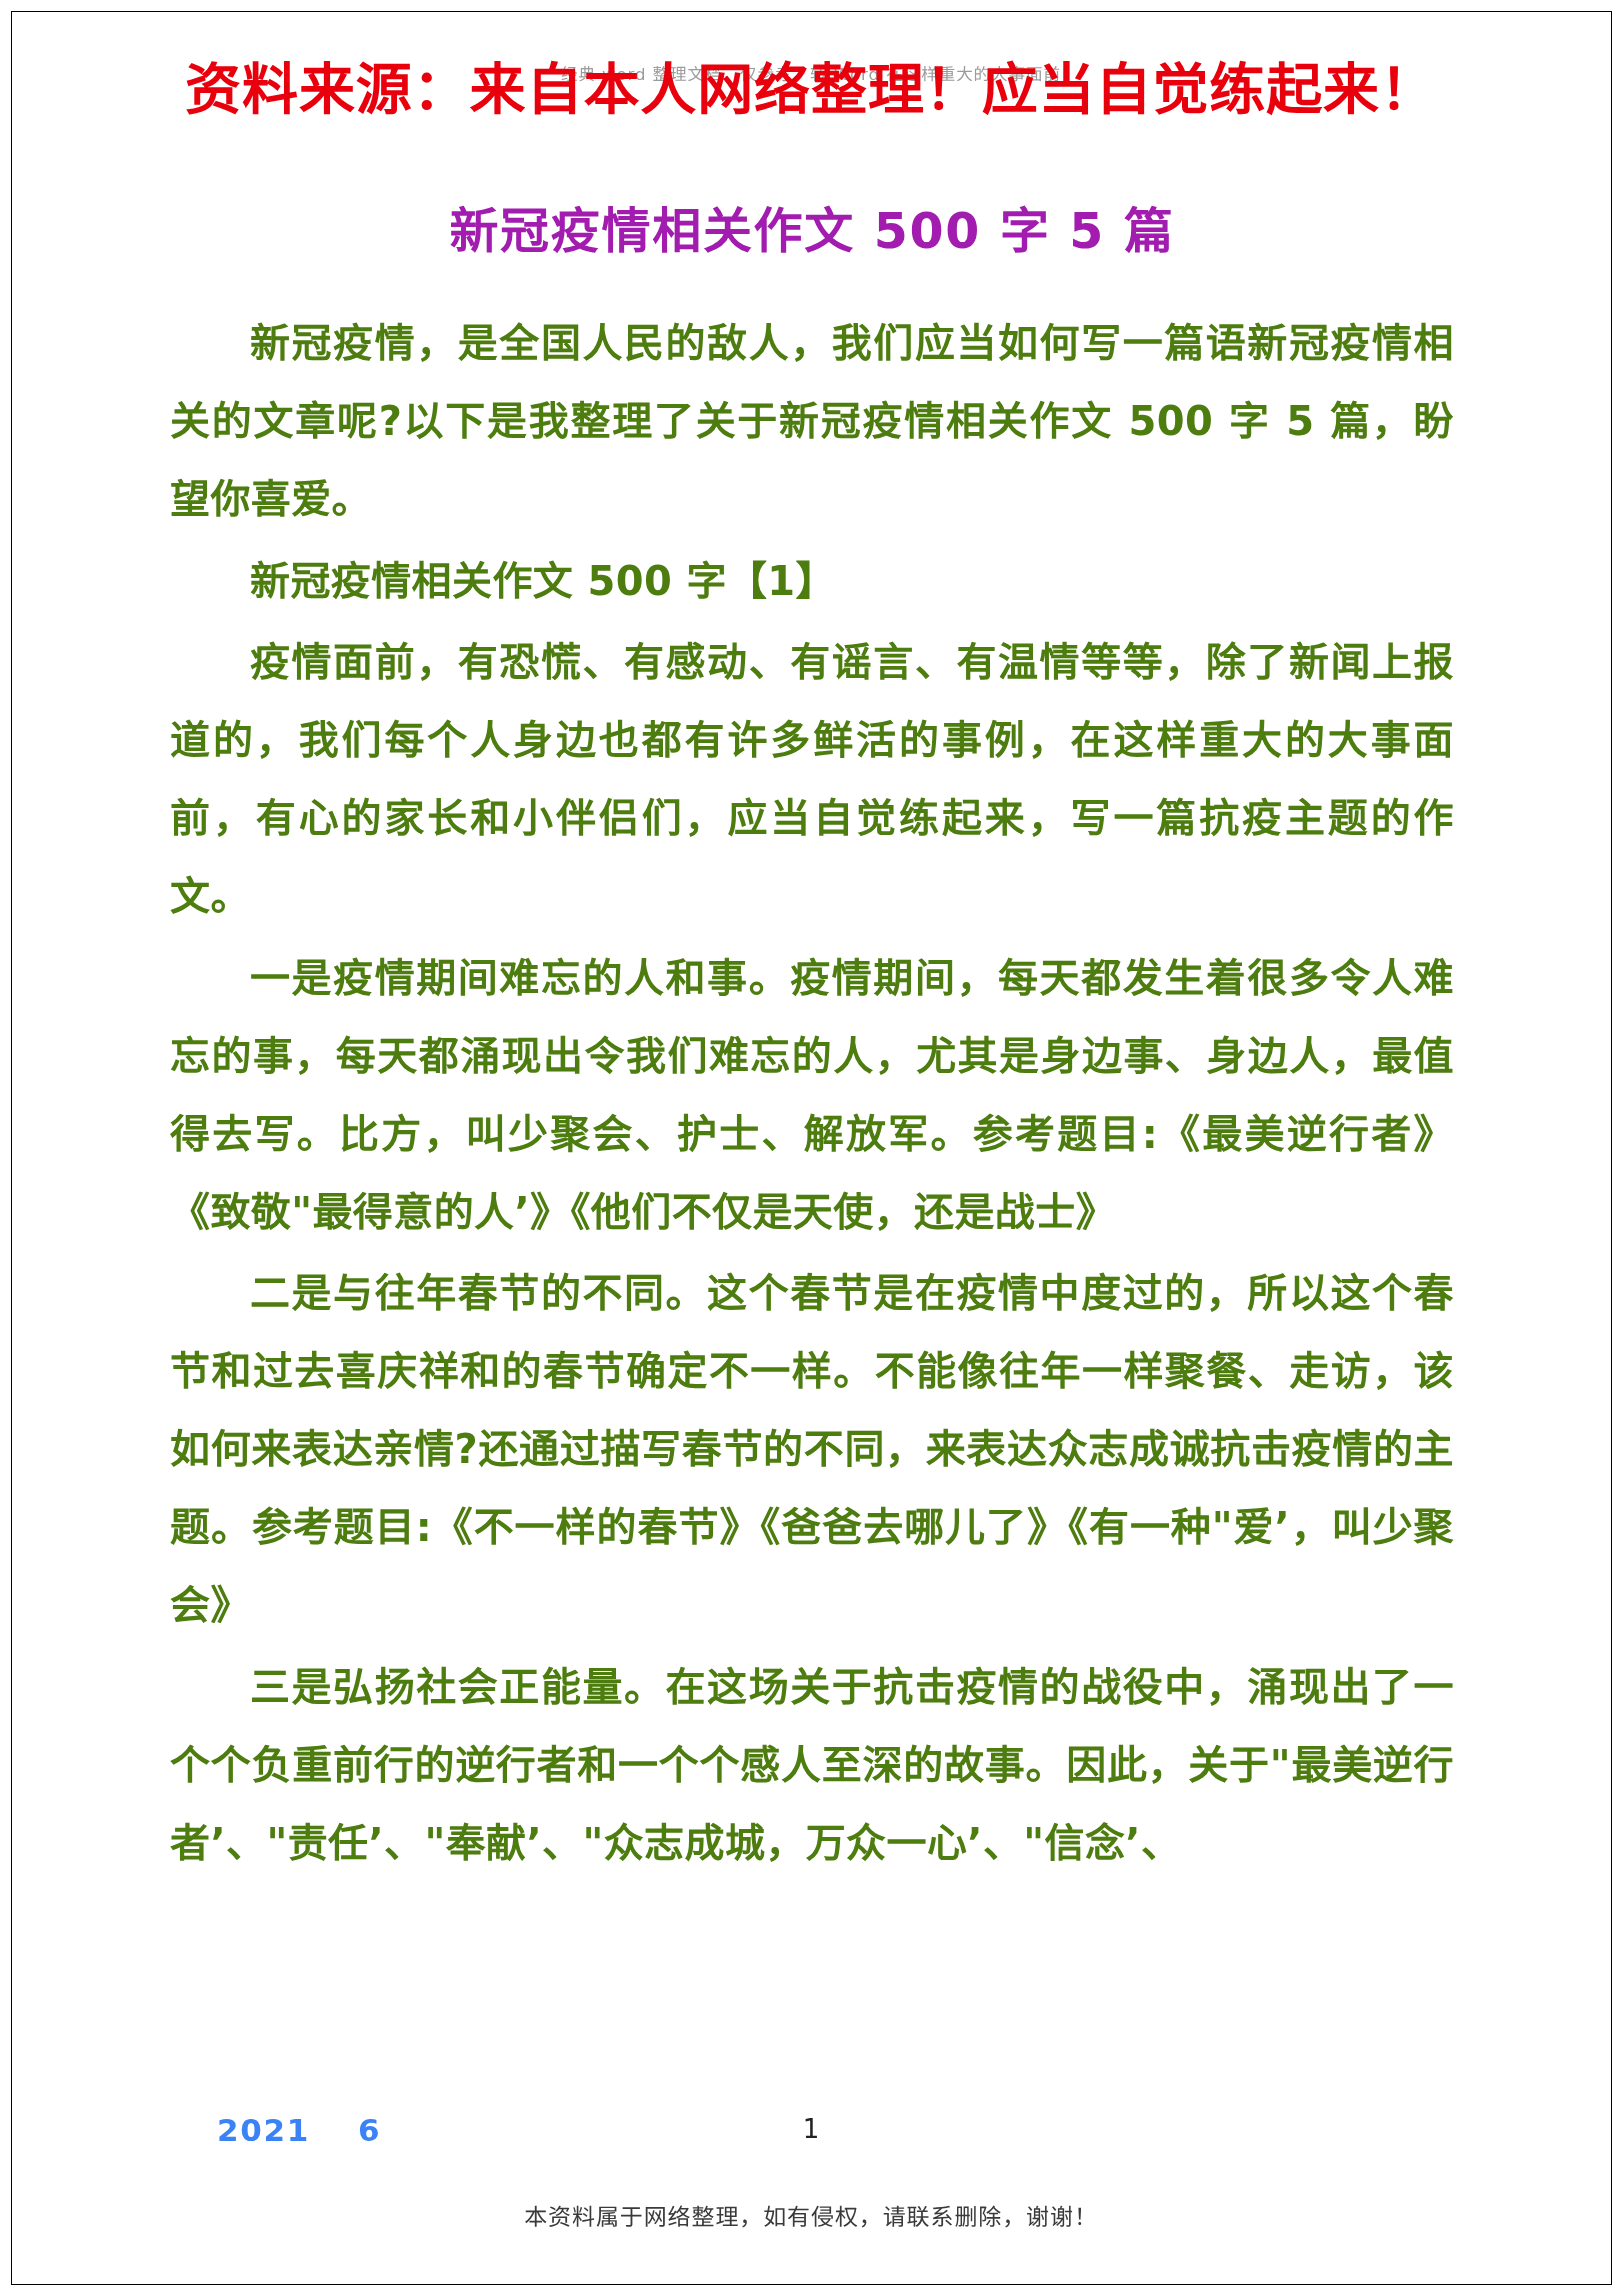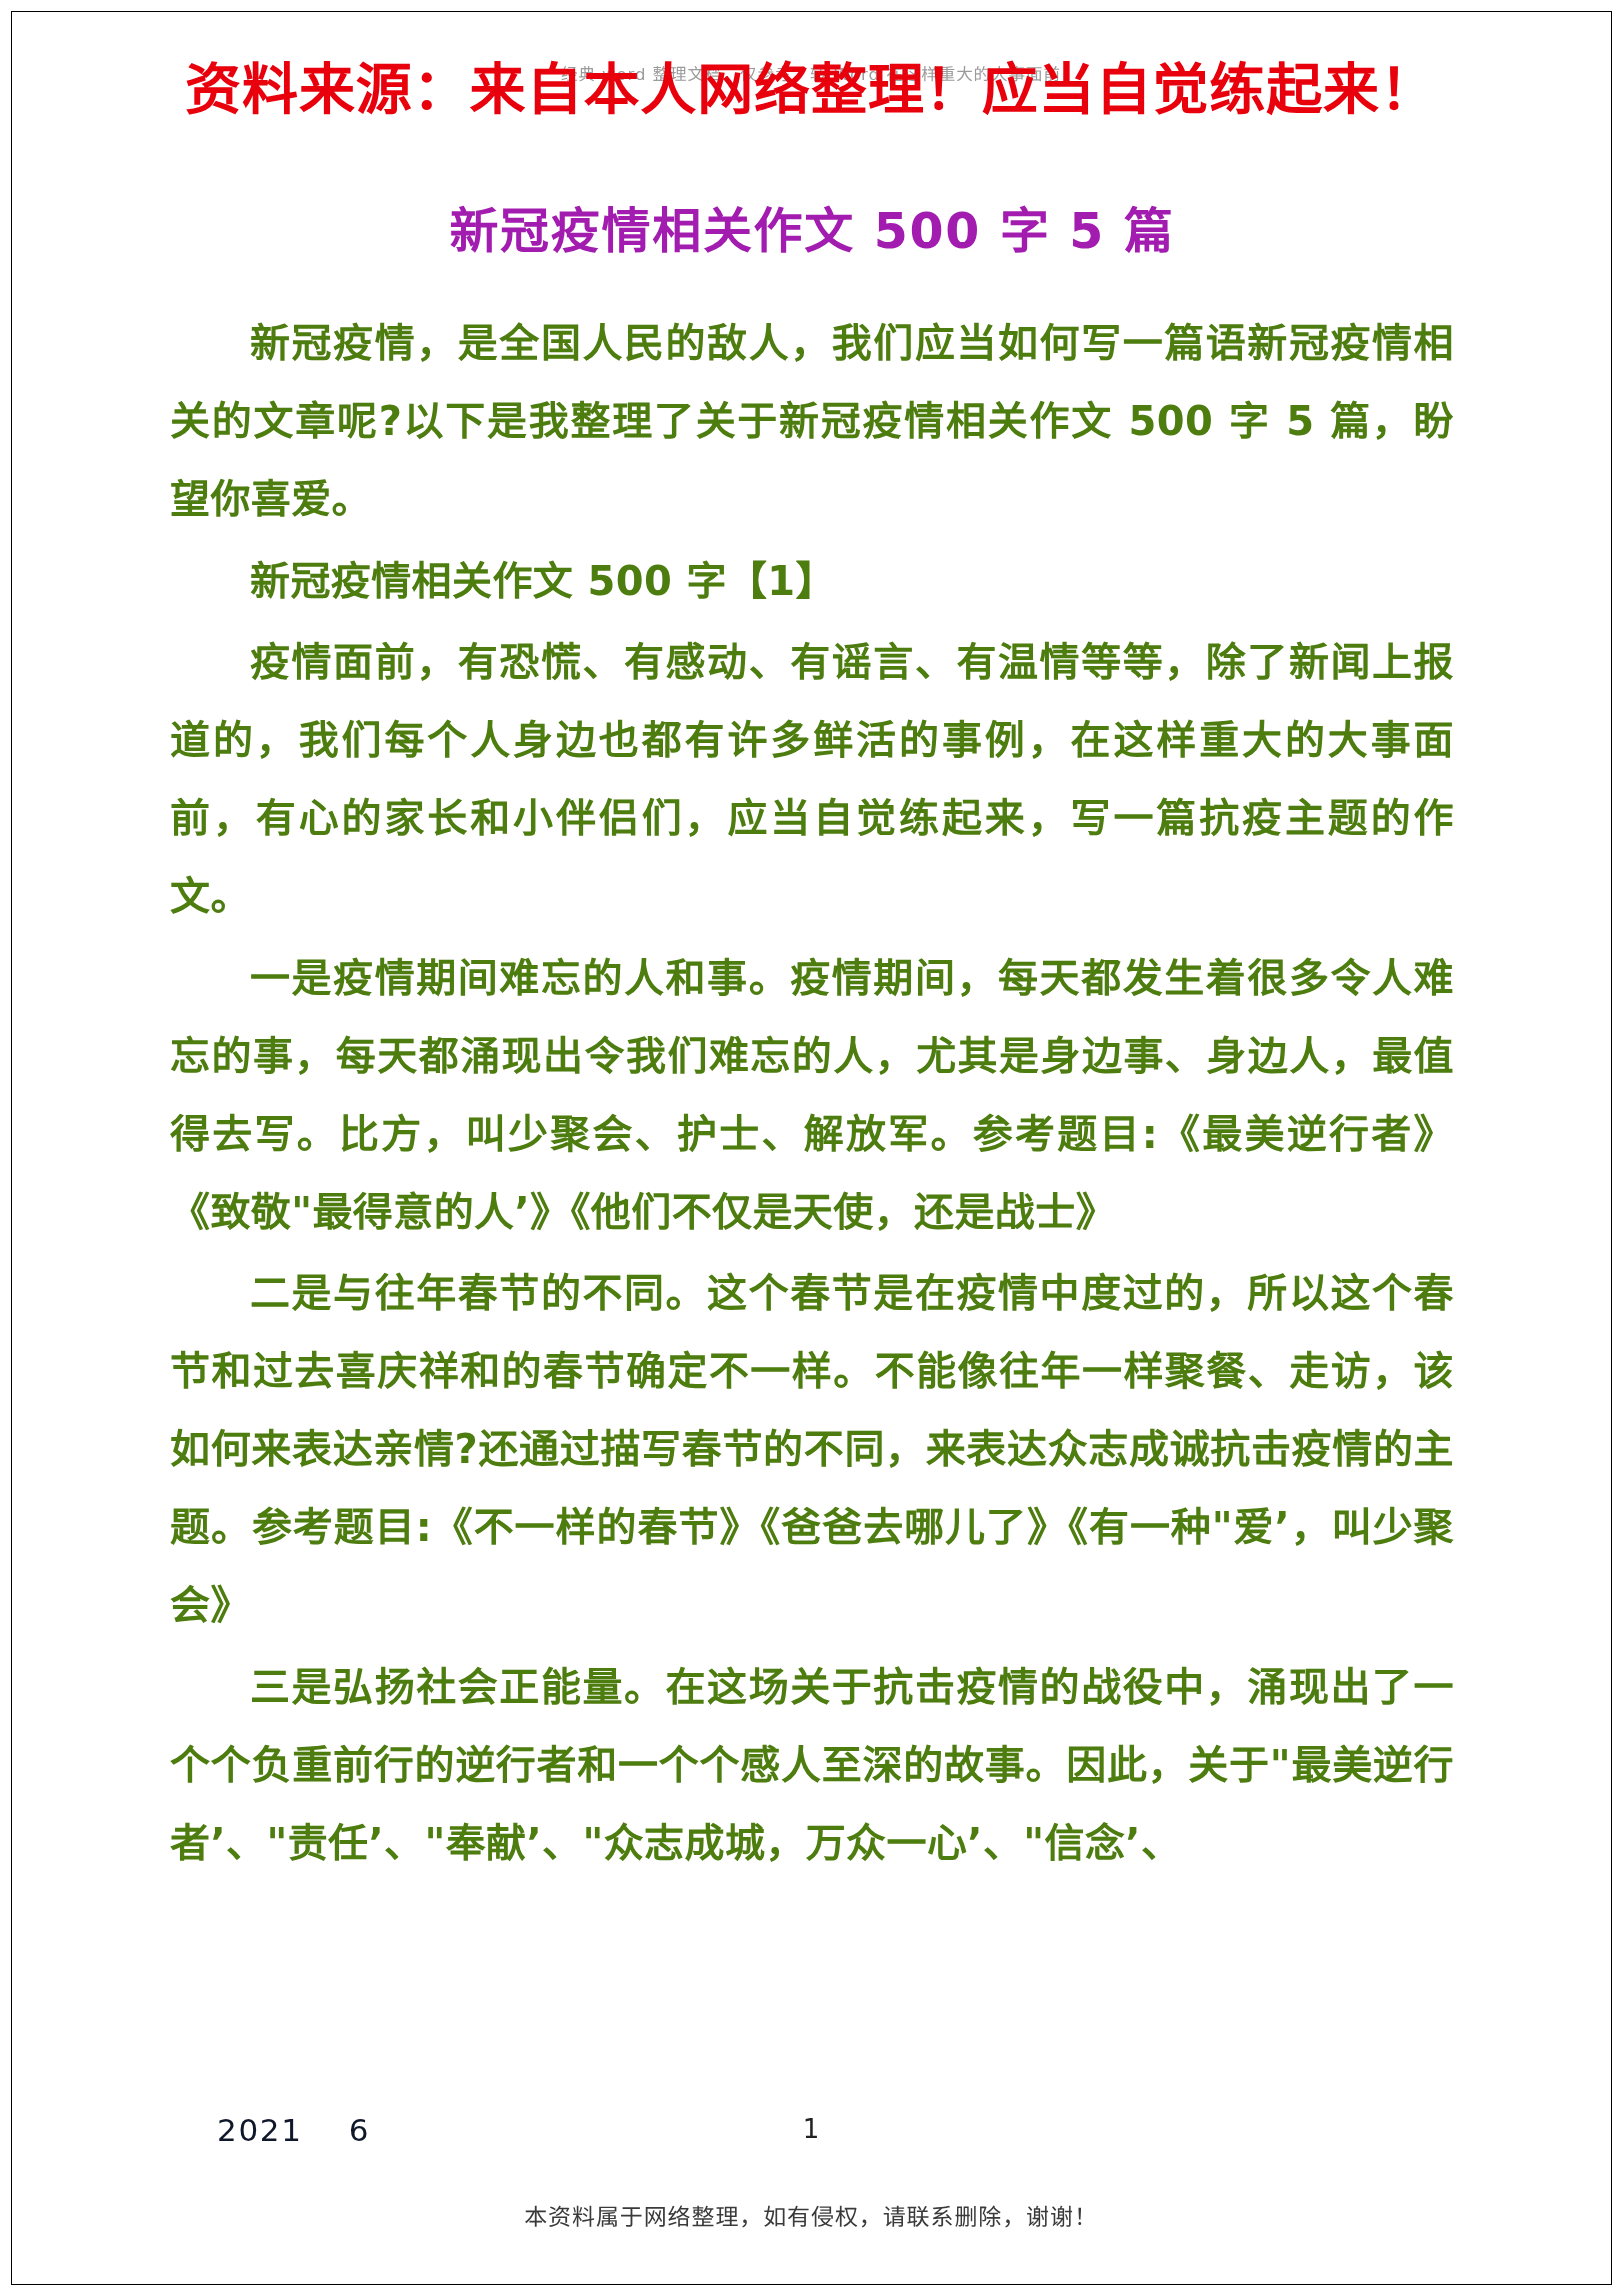--- a/index.html
+++ b/index.html
@@ -103,22 +103,22 @@
     position: absolute;
     left: 0;
     bottom: 131px;
     width: 100%;
     height: 52px;
   }
   .footer-date {
     position: absolute;
     left: 217px;
     top: 0;
-    color: #0f172a;
-    font-weight: 400;
+    color: #3b82f6;
+    font-weight: 700;
     font-size: 31px;
     letter-spacing: 1.7px;
     white-space: nowrap;
   }
   .footer-date .gap {
     display: inline-block;
     width: 23px;
   }
   .page-number {
     position: absolute;

